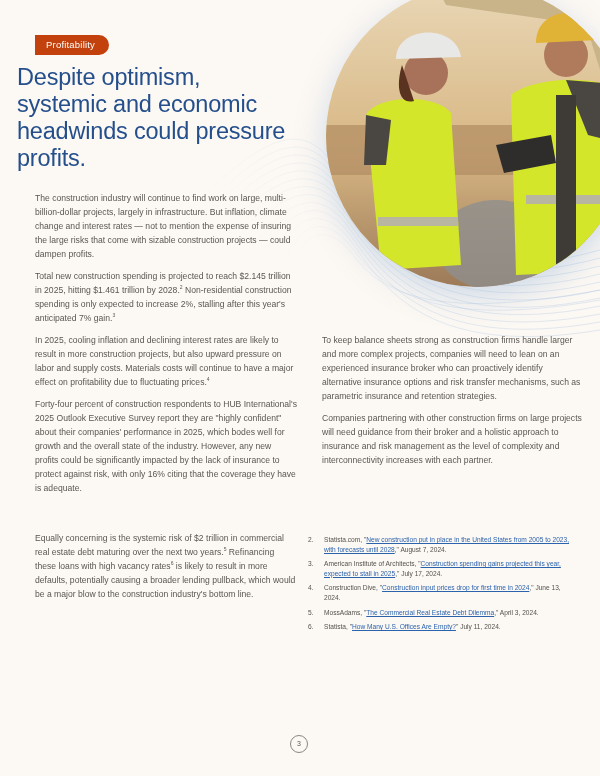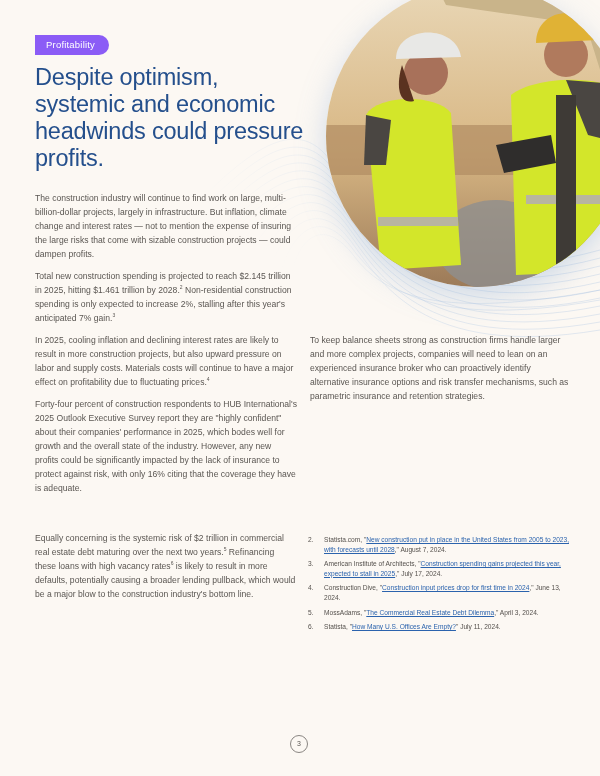--- a/index.html
+++ b/index.html
@@ -31,30 +31,30 @@
       overflow: hidden;
       box-shadow: 0 10px 30px rgba(120,160,210,0.35);
     }
     .photo-wrap svg { display:block; }
     .tag {
       position: absolute;
       left: 35px;
       top: 35px;
       height: 20px;
       padding: 0 14px 0 11px;
-      background: #8b5cf6;
+      background: #c2410c;
       color: #ffffff;
       font-size: 9.5px;
       line-height: 20px;
       border-radius: 0 10px 10px 0;
       letter-spacing: 0.2px;
     }
     .headline {
       position: absolute;
-      left: 35px;
+      left: 17px;
       top: 64px;
       width: 270px;
       margin: 0;
       font-size: 23.5px;
       line-height: 27px;
       font-weight: normal;
       color: #244f8c;
       letter-spacing: -0.2px;
     }
     .body-text {
@@ -75,21 +75,21 @@
       width: 262px;
     }
     .col-left {
       position: absolute;
       left: 35px;
       top: 333px;
       width: 262px;
     }
     .col-right {
       position: absolute;
-      left: 310px;
+      left: 322px;
       top: 333px;
       width: 262px;
     }
     .col-left-2 {
       position: absolute;
       left: 35px;
       top: 531px;
       width: 262px;
     }
     .refs {
@@ -208,20 +208,21 @@
   <p class="body-text"><span>In 2025, cooling inflation and declining interest rates are likely to result in more construction projects, but also upward pressure on labor and supply costs. Materials costs will continue to have a major effect on profitability due to fluctuating prices.</span><sup>4</sup></p>
   <p class="body-text">Forty-four percent of construction respondents to HUB International's 2025 Outlook Executive Survey report they are "highly confident" about their companies' performance in 2025, which bodes well for growth and the overall state of the industry. However, any new profits could be significantly impacted by the lack of insurance to protect against risk, with only 16% citing that the coverage they have is adequate.</p>
 </div>
 
 <div class="col-left-2">
   <p class="body-text"><span>Equally concerning is the systemic risk of $2 trillion in commercial real estate debt maturing over the next two years.</span><sup>5</sup><span> Refinancing these loans with high vacancy rates</span><sup>6</sup><span> is likely to result in more defaults, potentially causing a broader lending pullback, which would be a major blow to the construction industry's bottom line.</span></p>
 </div>
 
 <div class="col-right">
   <p class="body-text">To keep balance sheets strong as construction firms handle larger and more complex projects, companies will need to lean on an experienced insurance broker who can proactively identify alternative insurance options and risk transfer mechanisms, such as parametric insurance and retention strategies.</p>
+  <p class="body-text">Companies partnering with other construction firms on large projects will need guidance from their broker and a holistic approach to insurance and risk management as the level of complexity and interconnectivity increases with each partner.</p>
 </div>
 
 <ol class="refs">
   <li><span class="num">2.</span><span>Statista.com, "</span><a>New construction put in place in the United States from 2005 to 2023, with forecasts until 2028</a><span>," August 7, 2024.</span></li>
   <li><span class="num">3.</span><span>American Institute of Architects, "</span><a>Construction spending gains projected this year, expected to stall in 2025</a><span>," July 17, 2024.</span></li>
   <li><span class="num">4.</span><span>Construction Dive, "</span><a>Construction input prices drop for first time in 2024</a><span>," June 13, 2024.</span></li>
   <li><span class="num">5.</span><span>MossAdams, "</span><a>The Commercial Real Estate Debt Dilemma</a><span>," April 3, 2024.</span></li>
   <li><span class="num">6.</span><span>Statista, "</span><a>How Many U.S. Offices Are Empty?</a><span>" July 11, 2024.</span></li>
 </ol>
 

